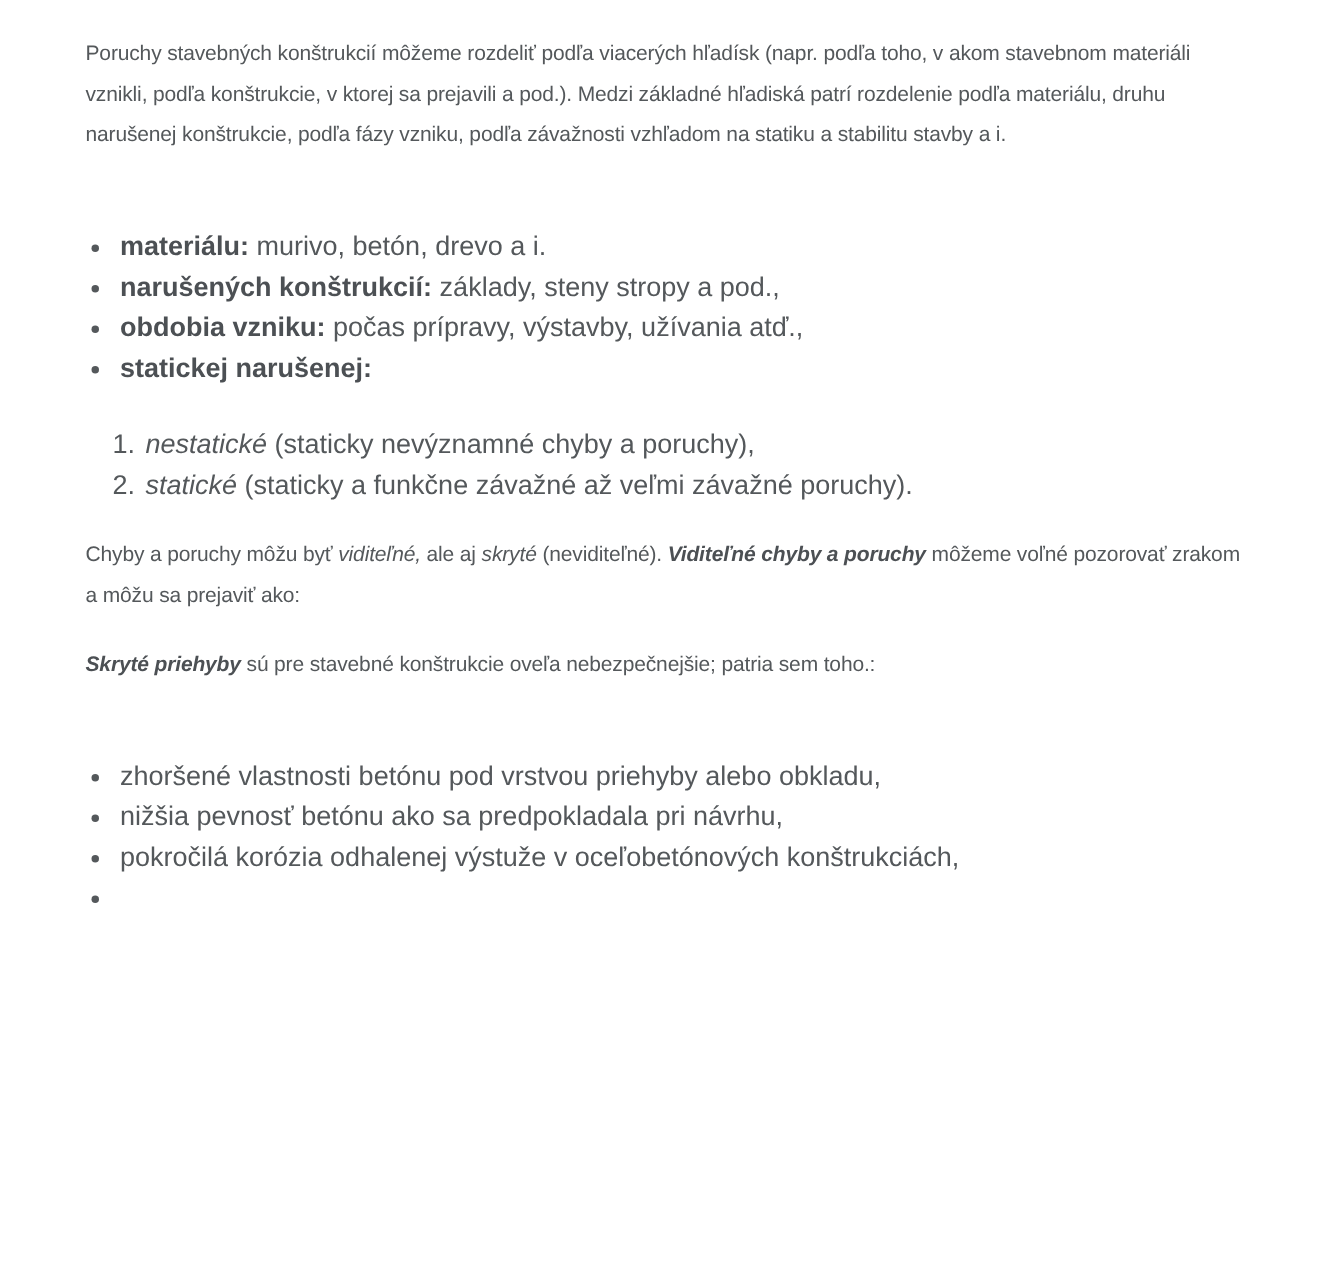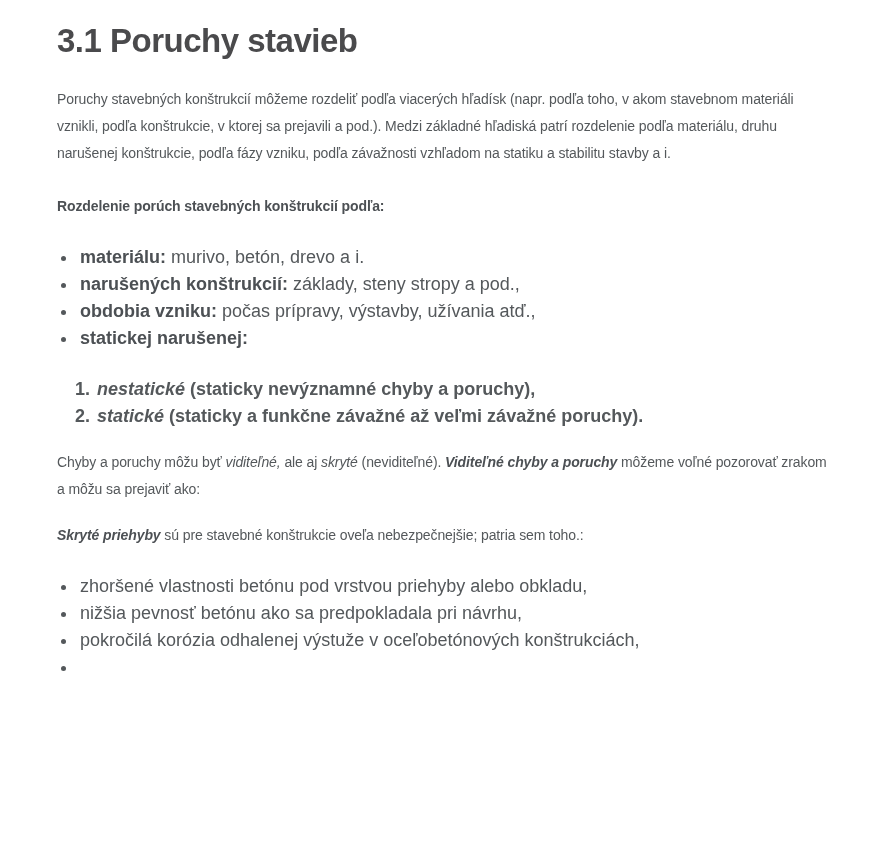--- a/index.html
+++ b/index.html
@@ -47,48 +47,46 @@
   }
   ul, ol {
     margin: 24px 0 19px 0;
     font-size: 18px;
     line-height: 27px;
     max-width: 760px;
   }
   ul {
     padding-left: 21px;
     list-style: disc;
+    margin-top: 48px;
   }
   ol {
     padding-left: 38px;
     list-style: decimal;
   }
   ol.severity-list {
     margin-top: 24px;
-    font-weight: bold;
   }
   li { padding-left: 2px; }
   li::marker { color: var(--body-color); }
   .seg-b {
     font-weight: 700;
     color: var(--bold-color);
   }
   .seg-i { font-style: italic; }
   .gap-after { margin-bottom: 24px; }
 </style>
 </head>
 <body>
 
 <main class="page">
 
-  <h1 class="section-heading">3.1 Poruchy stavieb</h1>
 
   <p>Poruchy stavebných konštrukcií môžeme rozdeliť podľa viacerých hľadísk (napr. podľa toho, v akom stavebnom materiáli vznikli, podľa konštrukcie, v ktorej sa prejavili a pod.). Medzi základné hľadiská patrí rozdelenie podľa materiálu, druhu narušenej konštrukcie, podľa fázy vzniku, podľa závažnosti vzhľadom na statiku a stabilitu stavby a i.</p>
 
-  <p class="standalone-bold">Rozdelenie porúch stavebných konštrukcií podľa:</p>
 
   <ul class="gap-after">
     <li><span class="seg-b">materiálu:</span><span> murivo, betón, drevo a i.</span></li>
     <li><span class="seg-b">narušených konštrukcií:</span><span> základy, steny stropy a pod.,</span></li>
     <li><span class="seg-b">obdobia vzniku:</span><span> počas prípravy, výstavby, užívania atď.,</span></li>
     <li><span class="seg-b">statickej narušenej:</span></li>
   </ul>
 
   <ol class="severity-list">
     <li><span class="seg-i">nestatické</span><span> (staticky nevýznamné chyby a poruchy),</span></li>

